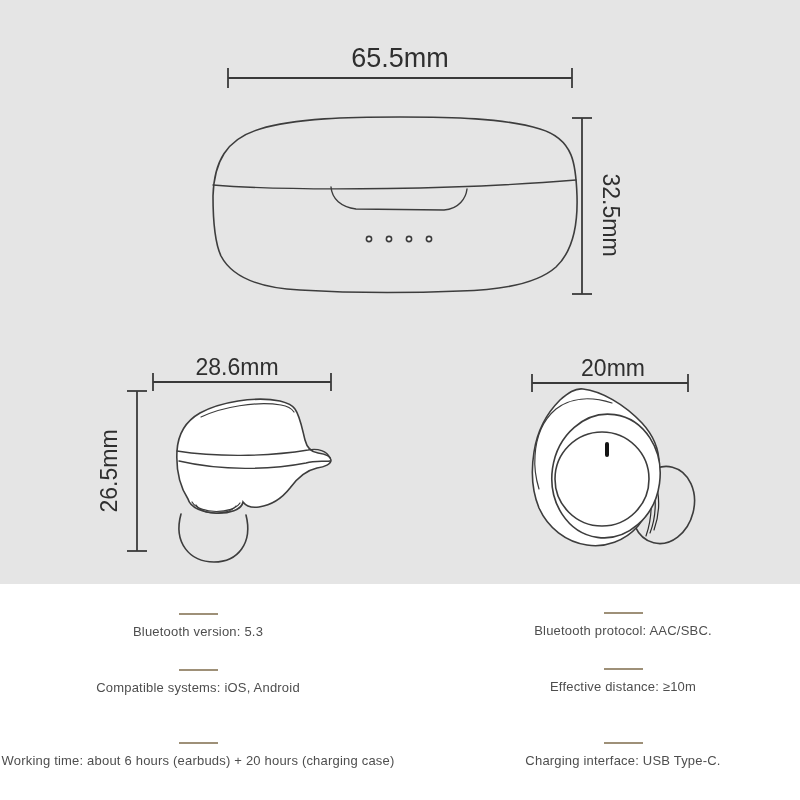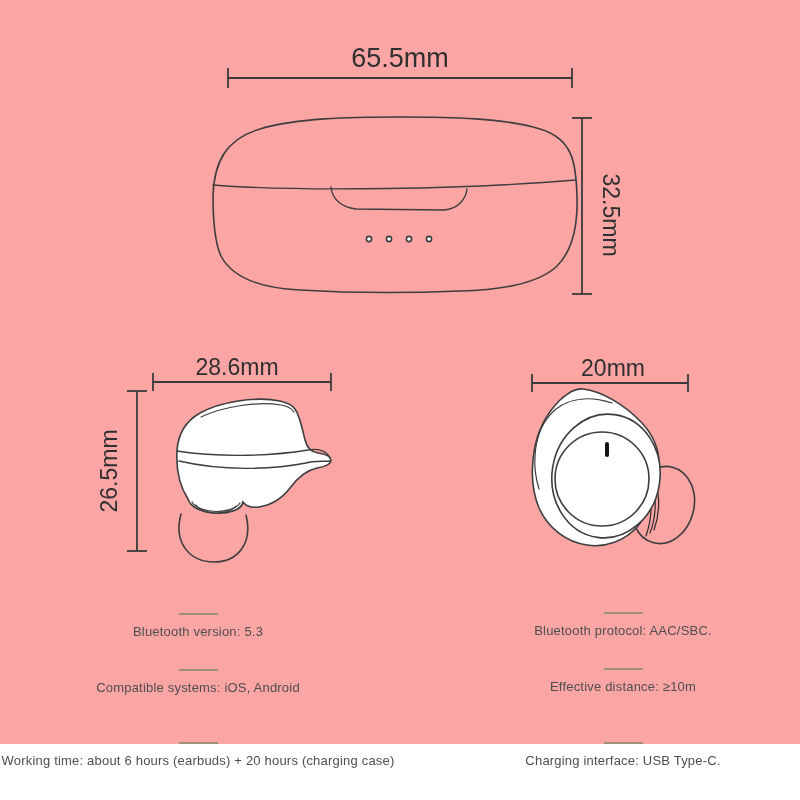--- a/index.html
+++ b/index.html
@@ -7,22 +7,22 @@
     padding: 0;
     width: 800px;
     height: 800px;
     background: #ffffff;
     font-family: "Liberation Sans", sans-serif;
     overflow: hidden;
   }
   .canvas {
     position: relative;
     width: 800px;
-    height: 744px;
-    background: #fca5a5;
+    height: 584px;
+    background: #e5e5e5;
   }
   svg.art {
     position: absolute;
     left: 0;
     top: 0;
   }
   .dim-label {
     font-family: "Liberation Sans", sans-serif;
     fill: #2f2f2f;
   }

